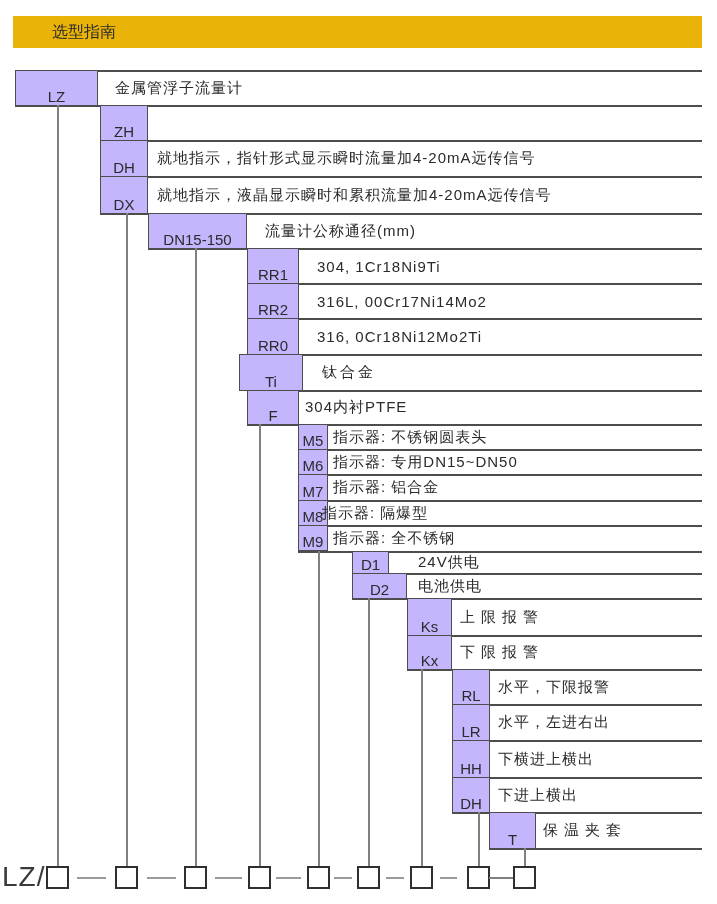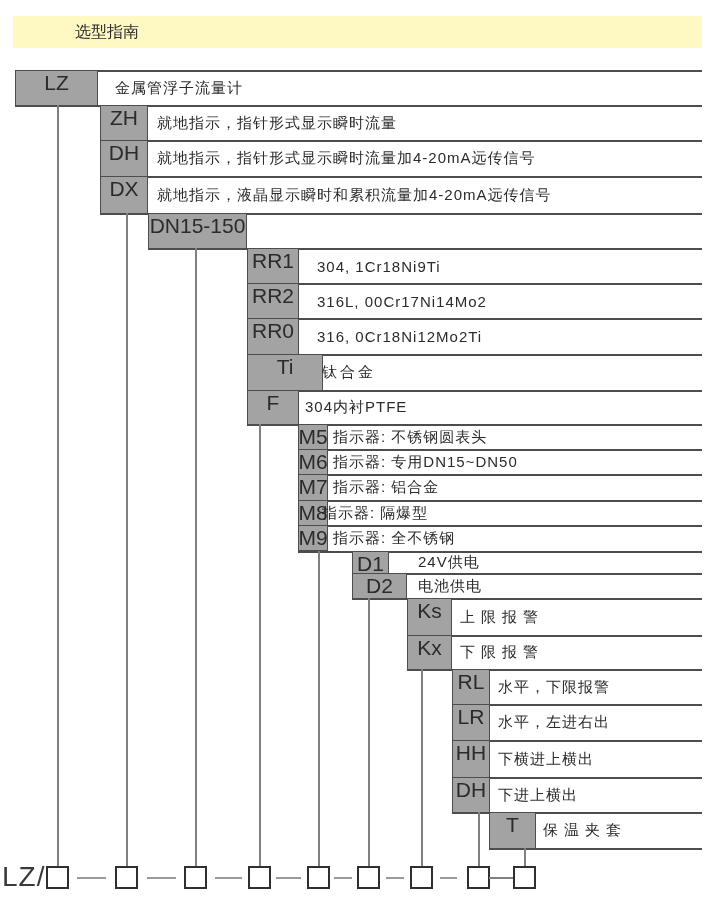--- a/index.html
+++ b/index.html
@@ -1,24 +1,24 @@
 <!DOCTYPE html>
 <html><head>
 <meta charset="utf-8">
 <style>
   html,body{margin:0;padding:0;background:#ffffff;}
   #page{position:relative;width:717px;height:904px;background:#ffffff;overflow:hidden;
         font-family:"Liberation Sans","DejaVu Sans",sans-serif;color:#2b2b2b;}
-  .hdr{position:absolute;left:13px;top:16px;width:689px;height:32px;background:#fef9c3;
-       display:flex;align-items:center;box-sizing:border-box;padding-left:62px;
+  .hdr{position:absolute;left:13px;top:16px;width:689px;height:32px;background:#eab308;
+       display:flex;align-items:center;box-sizing:border-box;padding-left:39px;
        font-size:16px;color:#2b2b2b;}
   .hl{position:absolute;height:1.5px;background:#4d4d4d;}
   .vl{position:absolute;width:1.5px;background:#808080;}
-  .cell{position:absolute;background:#a3a3a3;border:1.5px solid #4d4d4d;box-sizing:border-box;
-        display:flex;align-items:flex-start;justify-content:center;font-size:21px;white-space:nowrap;}
+  .cell{position:absolute;background:#c4b5fd;border:1.5px solid #4d4d4d;box-sizing:border-box;
+        display:flex;align-items:flex-end;justify-content:center;font-size:15px;white-space:nowrap;}
   .desc{position:absolute;display:flex;align-items:center;font-size:15px;
         letter-spacing:1px;white-space:nowrap;}
   .ls3{letter-spacing:3px;}
   .ls6{letter-spacing:6px;}
   .bx{position:absolute;top:866px;width:23px;height:23px;box-sizing:border-box;
       border:2px solid #2f2f2f;background:#ffffff;}
   .dsh{position:absolute;top:877px;height:1.5px;background:#9a9a9a;}
   .pfx{position:absolute;left:2px;top:861px;font-size:28px;color:#3a3a3a;letter-spacing:1px;}
 </style>
 </head>
@@ -59,41 +59,41 @@
   <div class="cell" style="left:15px;top:70px;width:83px;height:36px">
       <span>LZ</span>
     </div>
   <div class="desc" style="left:115px;top:70px;height:36px">
       <span>金属管浮子流量计</span>
     </div>
 
   <div class="cell" style="left:100px;top:105px;width:48px;height:36px">
       <span>ZH</span>
     </div>
-  <div class="desc" style="left:157px;top:105px;height:36px">
-      <span>就地指示，指针形式显示瞬时流量</span>
-    </div>
 
   <div class="cell" style="left:100px;top:140px;width:48px;height:37px">
       <span>DH</span>
     </div>
   <div class="desc" style="left:157px;top:140px;height:37px">
       <span>就地指示，指针形式显示瞬时流量加4-20mA远传信号</span>
     </div>
 
   <div class="cell" style="left:100px;top:176px;width:48px;height:38px">
       <span>DX</span>
     </div>
   <div class="desc" style="left:157px;top:176px;height:38px">
       <span>就地指示，液晶显示瞬时和累积流量加4-20mA远传信号</span>
     </div>
 
   <div class="cell" style="left:148px;top:213px;width:99px;height:36px">
       <span>DN15-150</span>
     </div>
+  <div class="desc" style="left:265px;top:213px;height:36px">
+      <span>流量计公称通径(mm)</span>
+    </div>
 
   <div class="cell" style="left:247px;top:248px;width:52px;height:36px">
       <span>RR1</span>
     </div>
   <div class="desc" style="left:317px;top:248px;height:36px">
       <span>304, 1Cr18Ni9Ti</span>
     </div>
 
   <div class="cell" style="left:247px;top:283px;width:52px;height:36px">
       <span>RR2</span>
@@ -102,21 +102,21 @@
       <span>316L, 00Cr17Ni14Mo2</span>
     </div>
 
   <div class="cell" style="left:247px;top:318px;width:52px;height:37px">
       <span>RR0</span>
     </div>
   <div class="desc" style="left:317px;top:318px;height:37px">
       <span>316, 0Cr18Ni12Mo2Ti</span>
     </div>
 
-  <div class="cell" style="left:247px;top:354px;width:76px;height:37px">
+  <div class="cell" style="left:239px;top:354px;width:64px;height:37px">
       <span>Ti</span>
     </div>
   <div class="desc ls3" style="left:322px;top:354px;height:37px">
       <span>钛合金</span>
     </div>
 
   <div class="cell" style="left:247px;top:390px;width:52px;height:35px">
       <span>F</span>
     </div>
   <div class="desc" style="left:305px;top:390px;height:35px">

